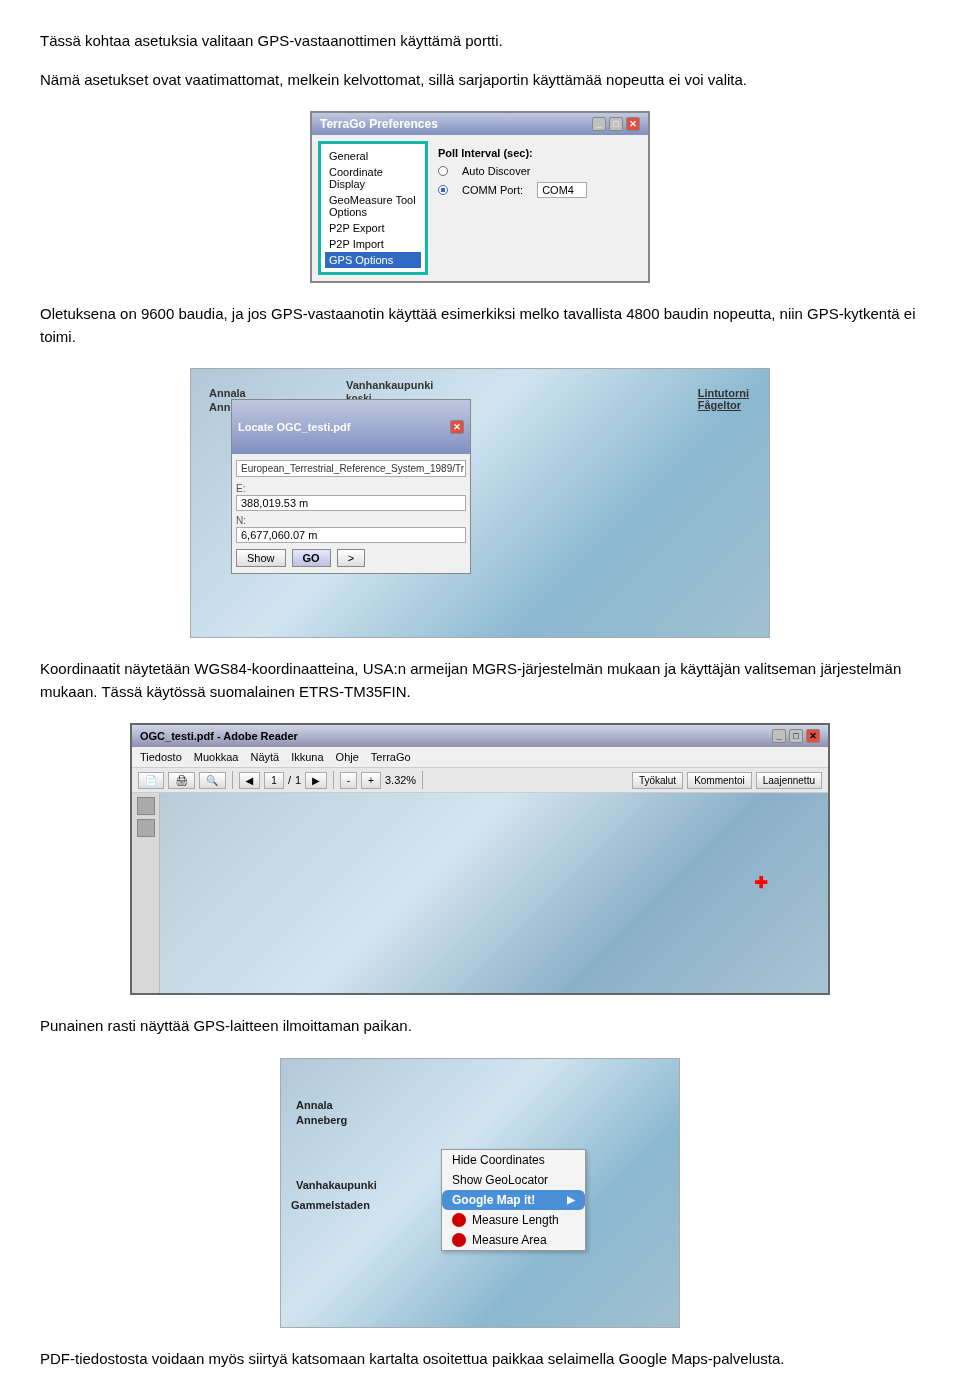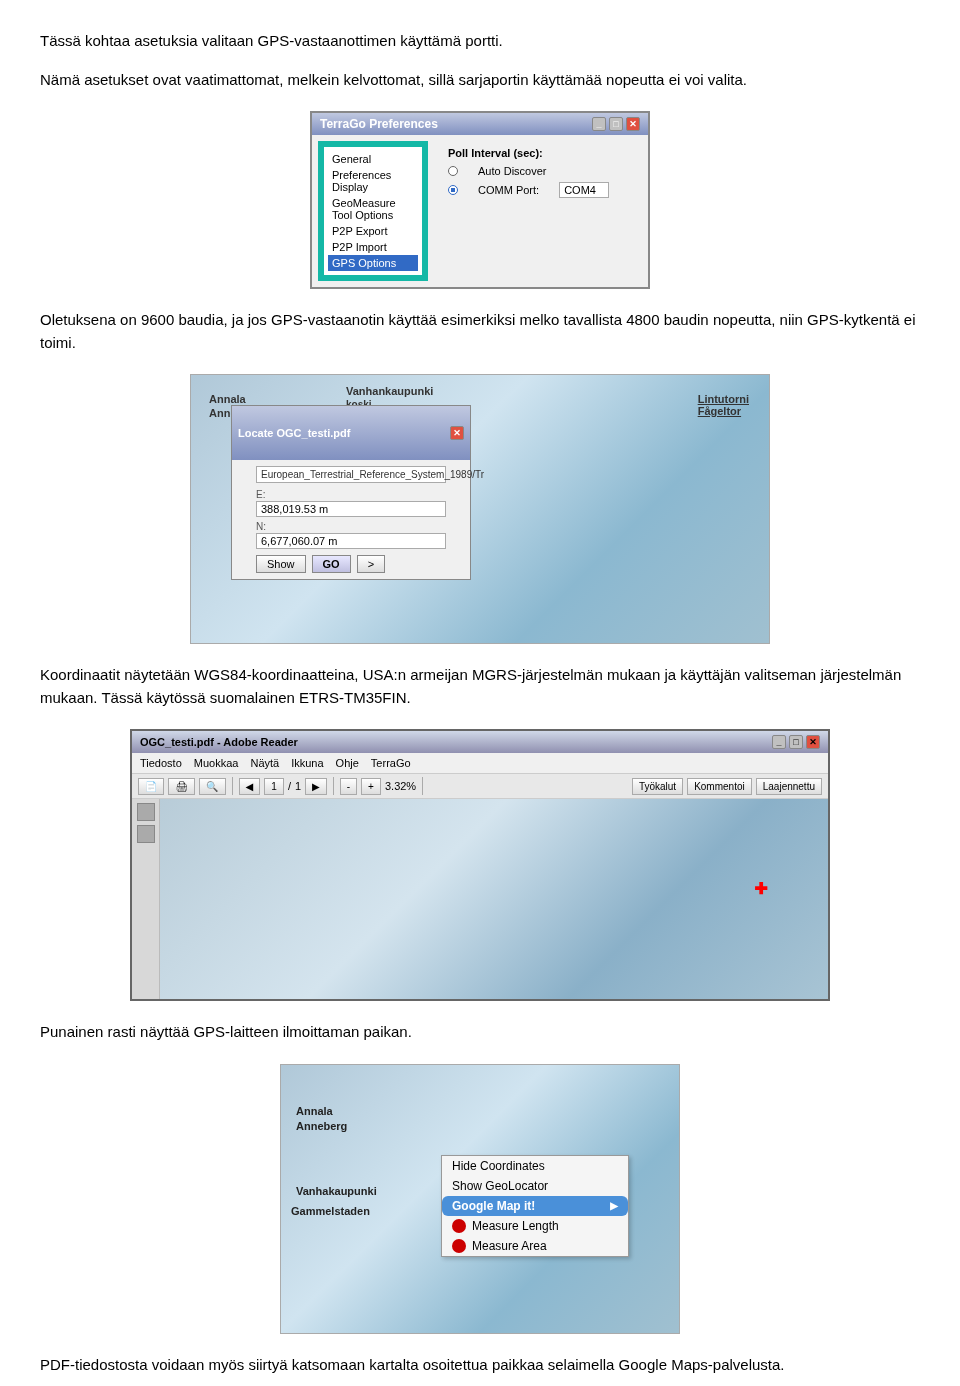--- a/index.html
+++ b/index.html
@@ -39,47 +39,47 @@
       justify-content: space-between;
     }
     .pref-body {
       display: flex;
       background: #f0f0f0;
       padding: 6px;
       min-height: 140px;
     }
     .pref-nav {
       width: 110px;
-      border: 6px solid #14b8a6;
+      border: 3px solid #14b8a6;
       background: #fff;
       padding: 4px;
       font-size: 11px;
     }
     .pref-nav-item {
       padding: 2px 4px;
       cursor: pointer;
     }
     .pref-nav-item.active {
       background: #316ac5;
       color: #fff;
     }
     .pref-content {
       flex: 1;
-      padding: 6px 20px;
+      padding: 6px 10px;
       font-size: 11px;
     }
     .pref-content .section-label {
       font-weight: bold;
       margin-bottom: 6px;
     }
     .pref-row {
       display: flex;
       align-items: center;
       margin-bottom: 5px;
-      gap: 20px;
+      gap: 14px;
     }
     .radio-circle {
       width: 10px;
       height: 10px;
       border-radius: 50%;
       border: 1px solid #666;
       background: #fff;
       display: inline-block;
       flex-shrink: 0;
     }
@@ -124,21 +124,21 @@
     .locate-titlebar {
       background: linear-gradient(to bottom, #c0c8e0, #8090c0);
       color: #fff;
       padding: 20px 6px;
       font-weight: bold;
       display: flex;
       justify-content: space-between;
       align-items: center;
     }
     .locate-body {
-      padding: 6px 24px;
+      padding: 6px 4px;
     }
     .locate-row {
       margin-bottom: 4px;
       display: flex;
       flex-direction: column;
     }
     .locate-label {
       font-size: 10px;
       color: #555;
     }
@@ -289,21 +289,21 @@
       height: 100%;
       background: linear-gradient(135deg, #b0c8d8 0%, #d0e4f0 40%, #8bb8d0 70%, #a0c0d0 100%);
       position: absolute;
     }
     .context-menu {
       position: absolute;
       top: 90px;
       left: 160px;
       background: #f5f5f5;
       border: 1px solid #999;
-      width: 188px;
+      width: 145px;
       font-size: 12px;
       z-index: 10;
       box-shadow: 2px 2px 4px rgba(0,0,0,0.2);
     }
     .ctx-item {
       padding: 3px 10px;
       cursor: pointer;
       display: flex;
       align-items: center;
       gap: 6px;
@@ -363,21 +363,21 @@
       <span>TerraGo Preferences</span>
       <div class="win-controls">
         <div class="win-ctrl">_</div>
         <div class="win-ctrl">□</div>
         <div class="win-ctrl red">✕</div>
       </div>
     </div>
     <div class="pref-body">
       <div class="pref-nav">
         <div class="pref-nav-item">General</div>
-        <div class="pref-nav-item">Preferences Display</div>
+        <div class="pref-nav-item">Coordinate Display</div>
         <div class="pref-nav-item">GeoMeasure Tool Options</div>
         <div class="pref-nav-item">P2P Export</div>
         <div class="pref-nav-item">P2P Import</div>
         <div class="pref-nav-item active">GPS Options</div>
       </div>
       <div class="pref-content">
         <div class="section-label">Poll Interval (sec):</div>
         <div class="pref-row">
           <div class="radio-circle"></div>
           <span>Auto Discover</span>

